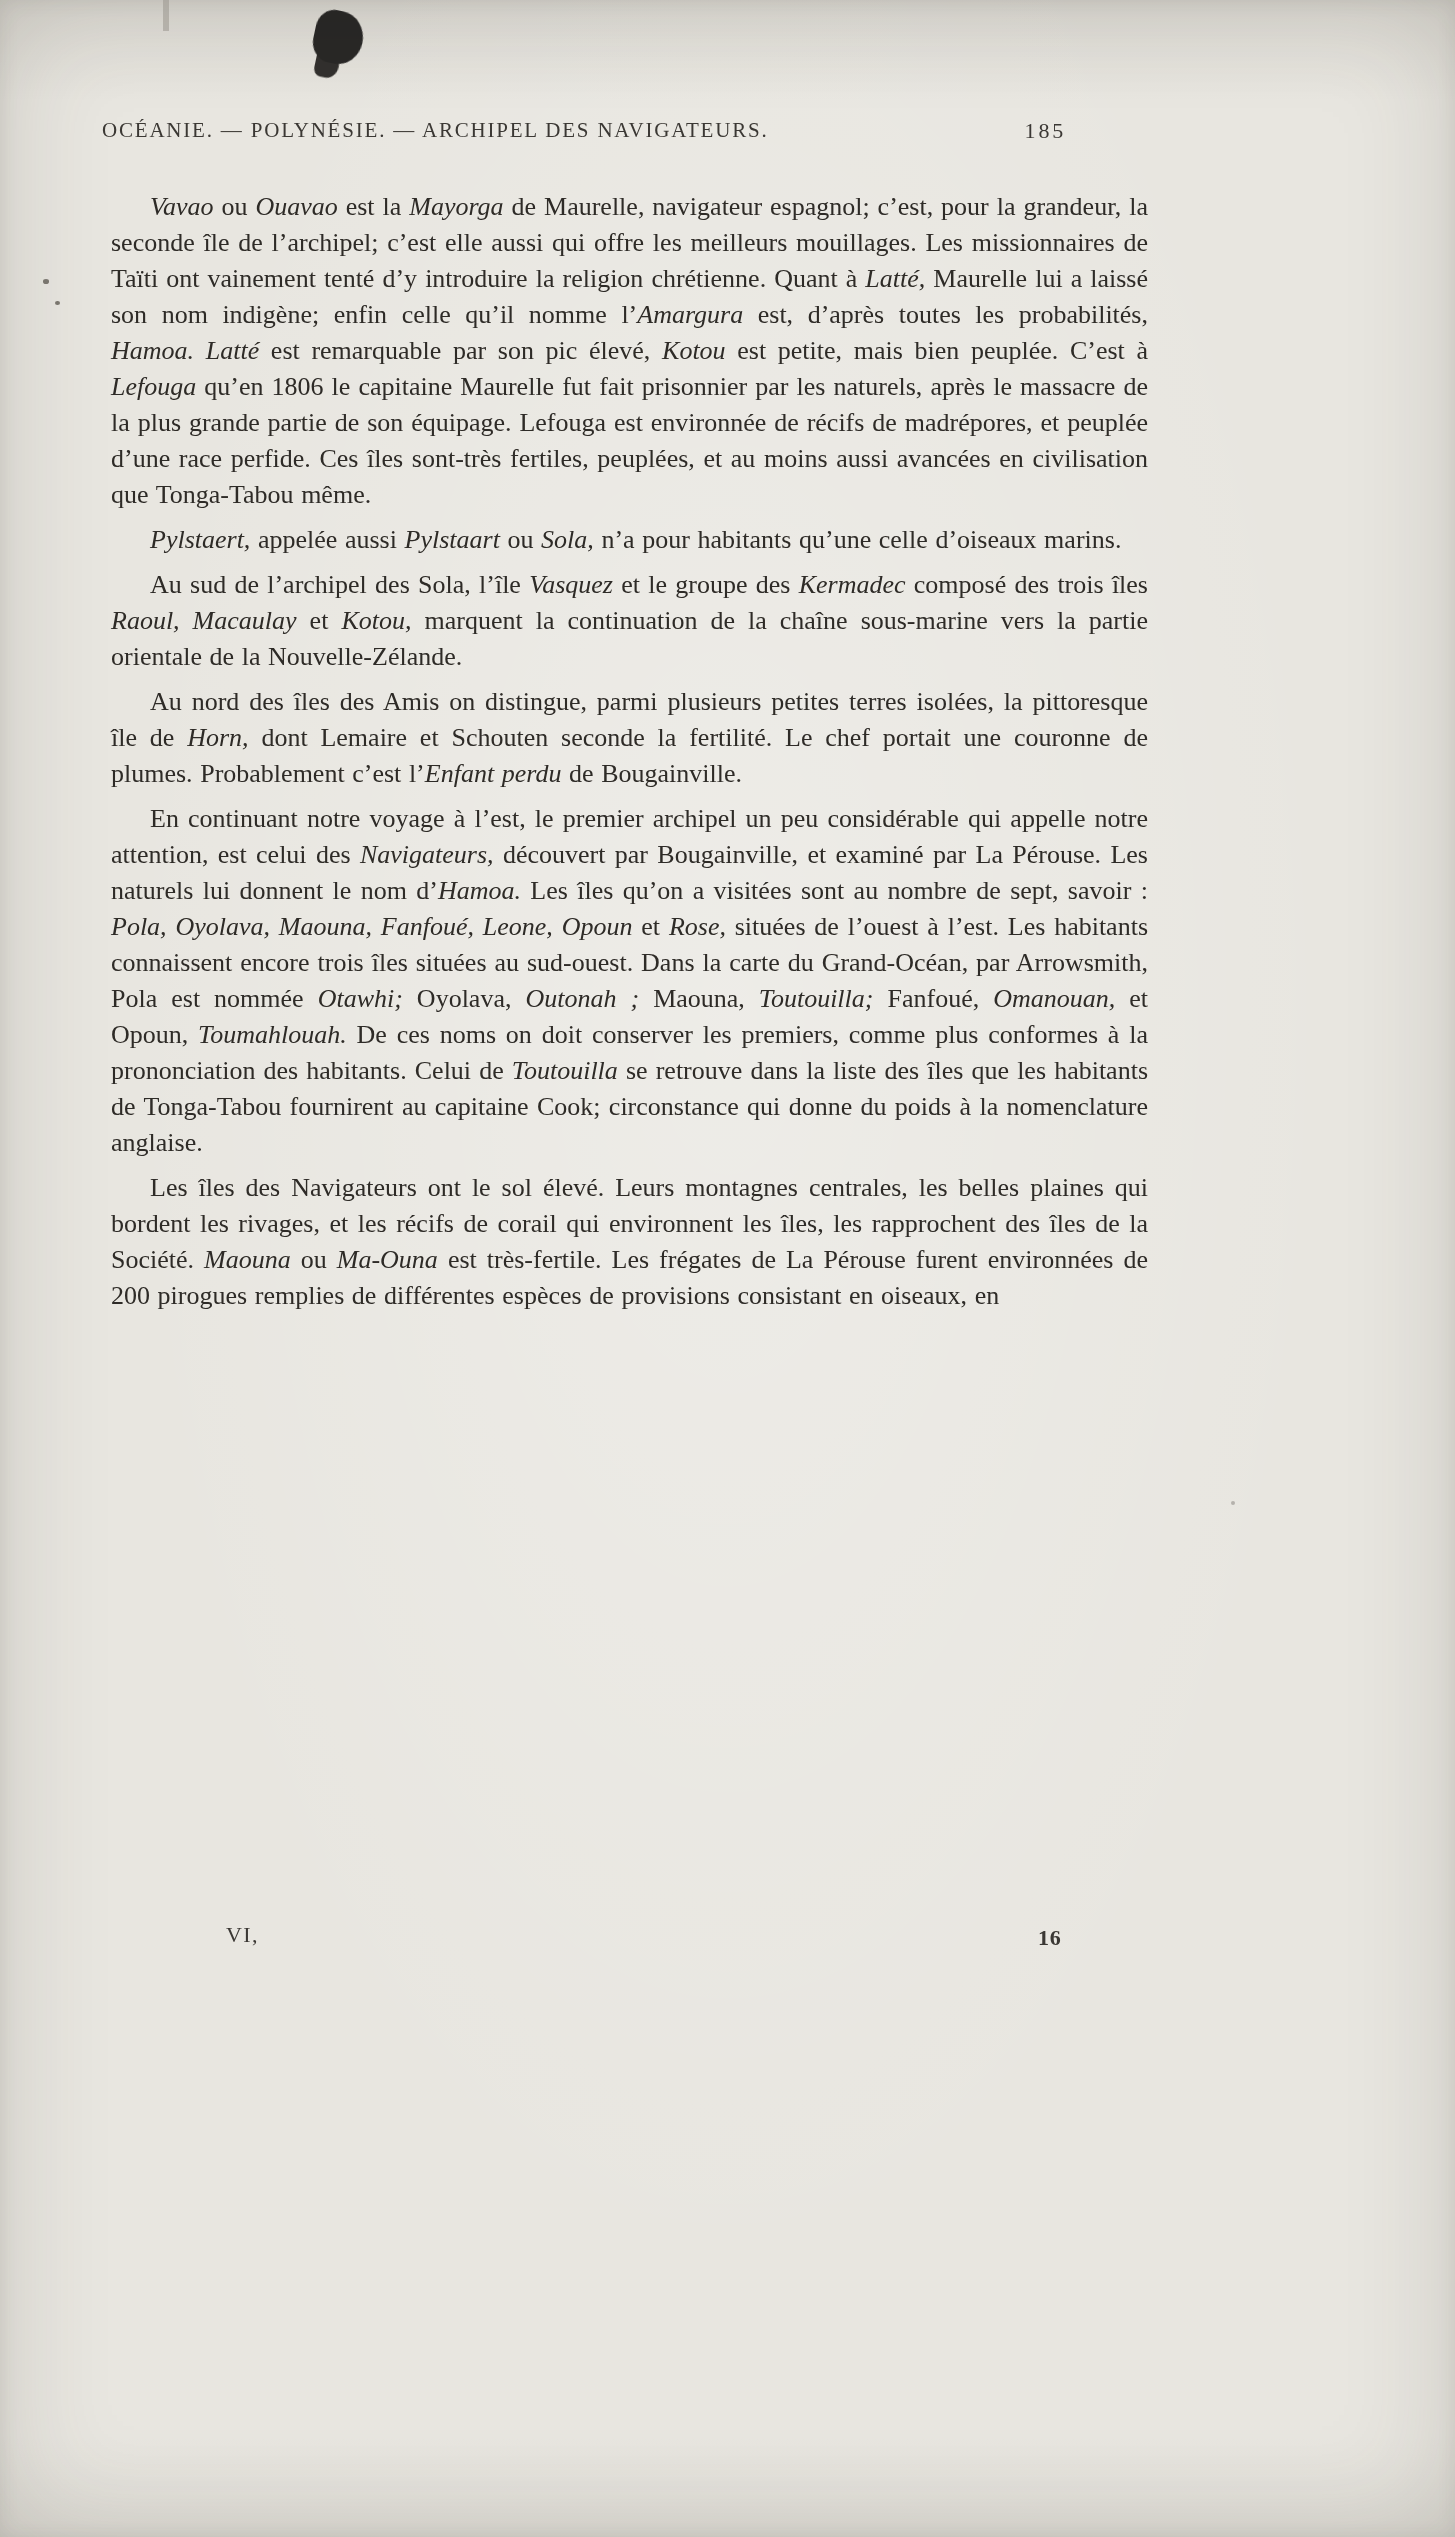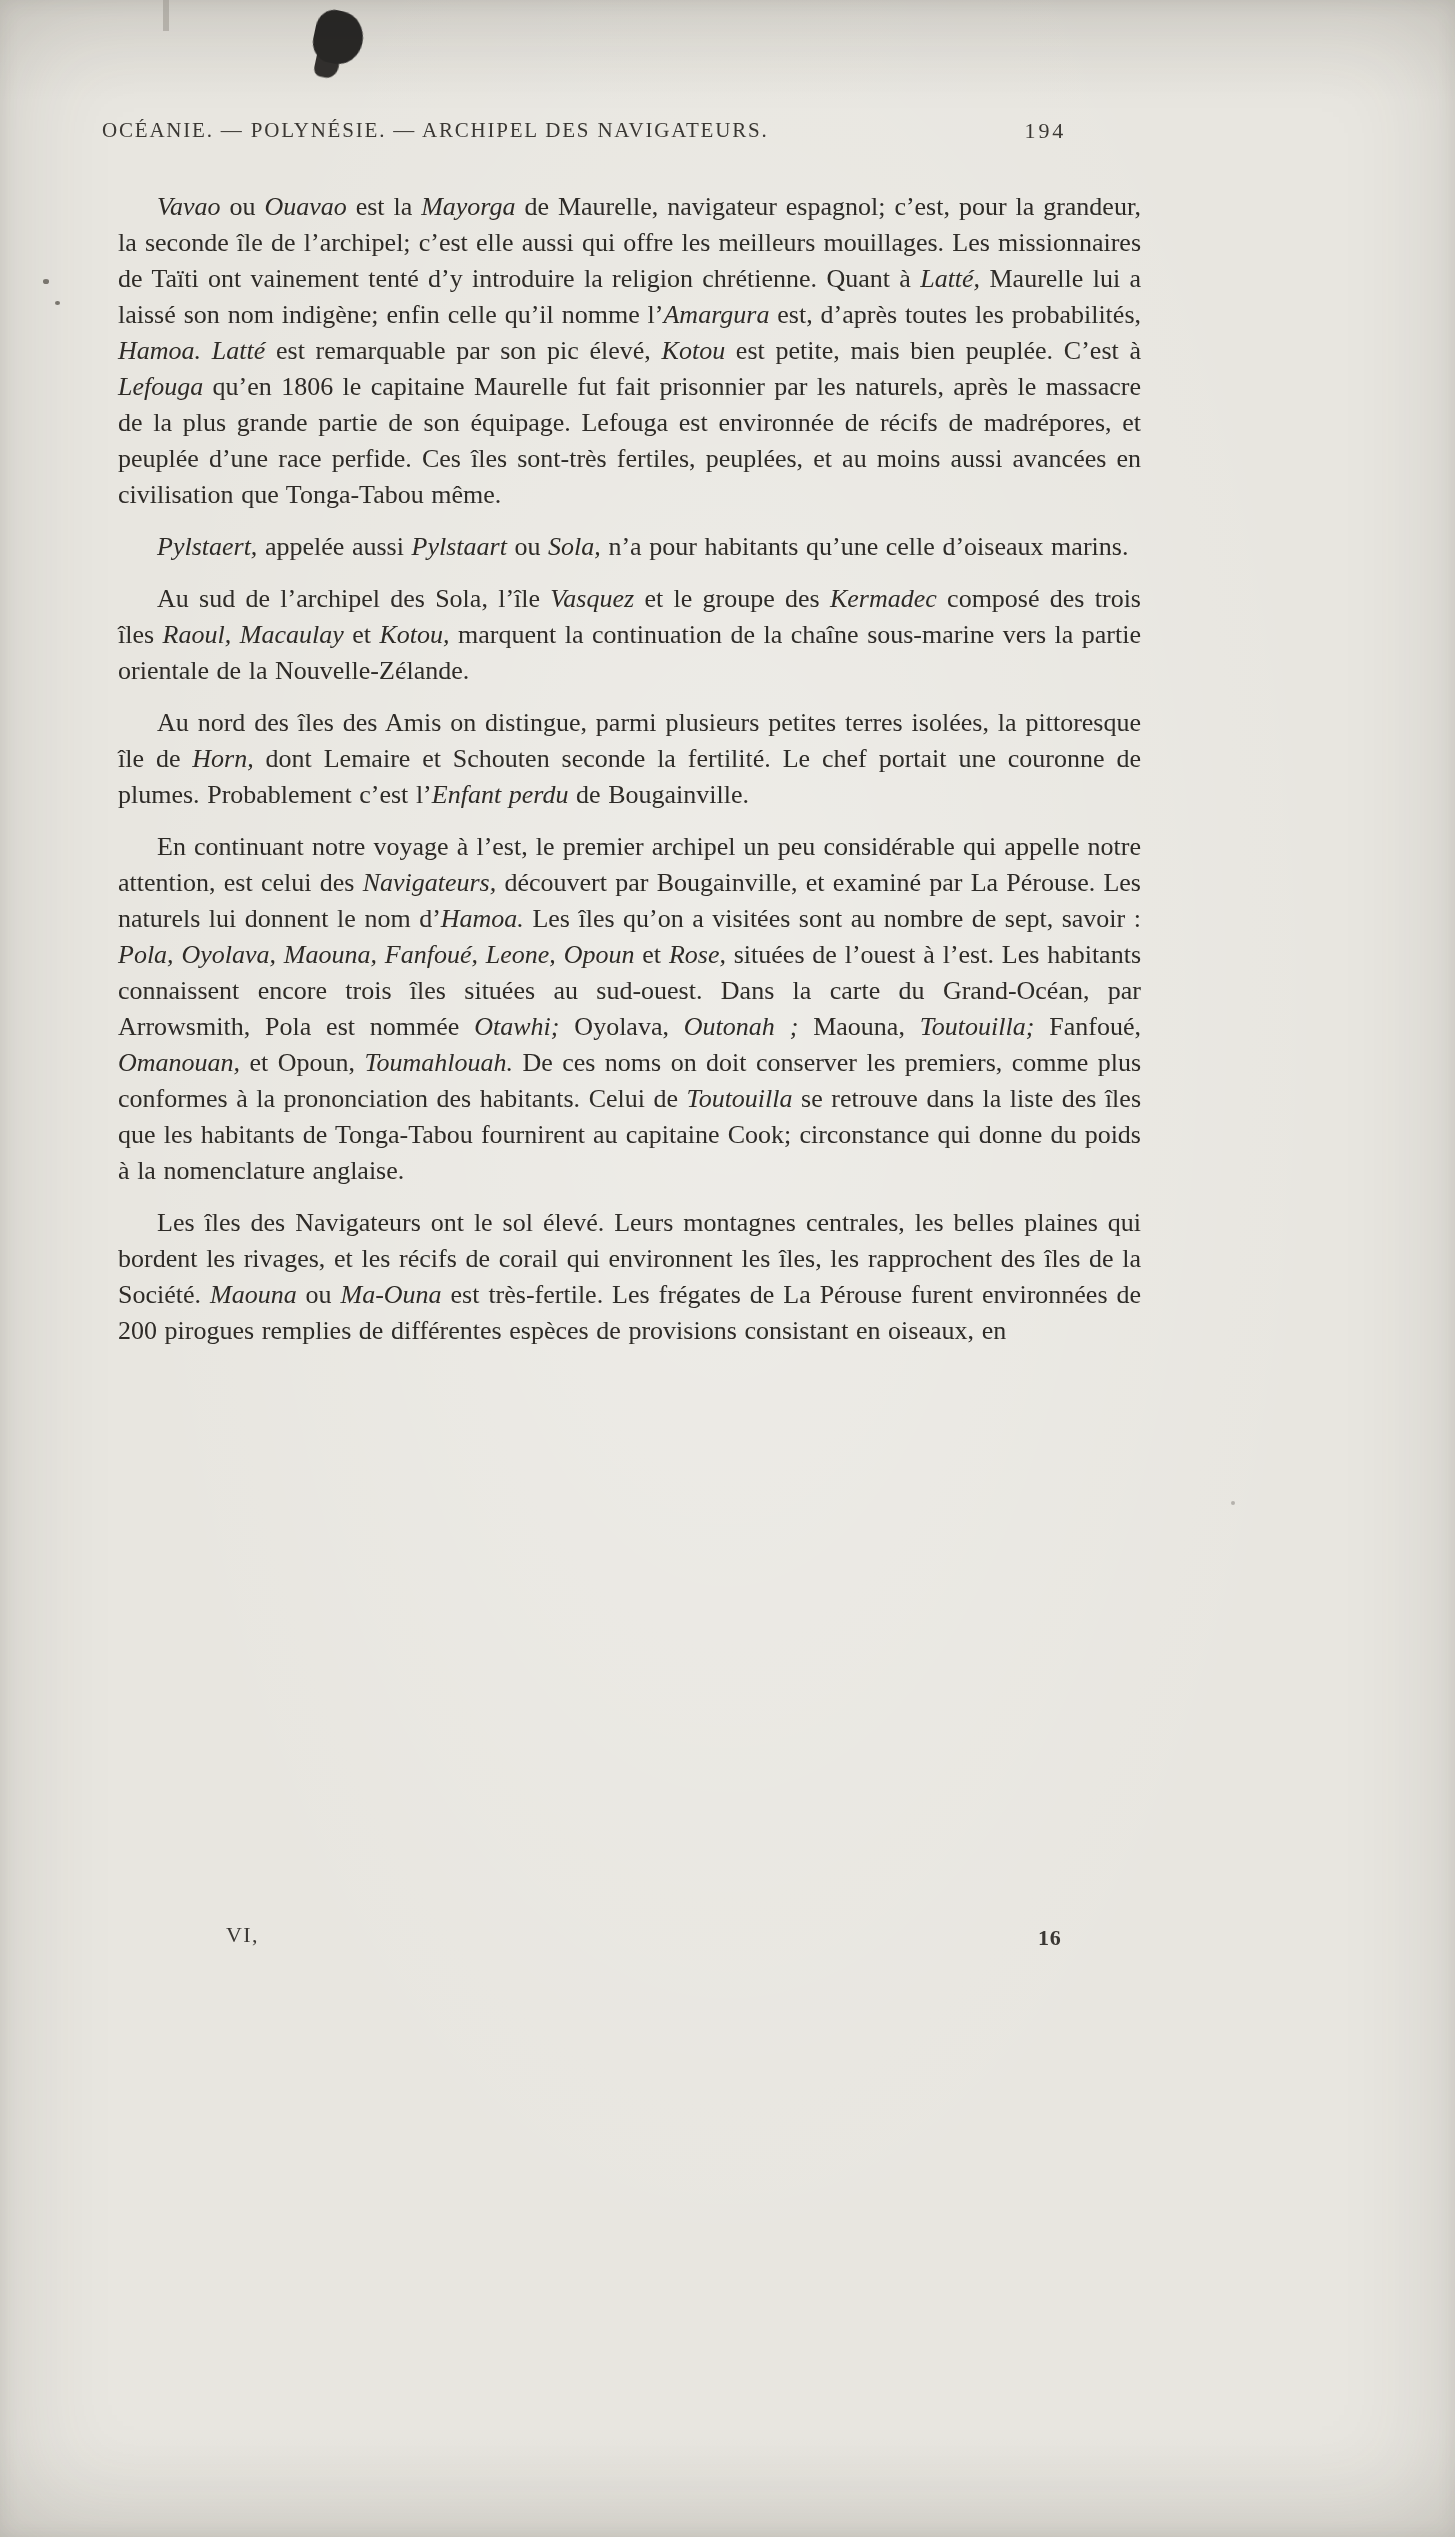--- a/index.html
+++ b/index.html
@@ -59,21 +59,21 @@
     position:absolute;right:91px;top:0;
     font-size:22px;letter-spacing:2.8px;color:#3b3834;
   }
   .text-block{
     font-size:26px;
     line-height:36px;
     text-align:justify;
     word-spacing:1.1px;
   }
   .text-block p{
-    margin:16px;
+    margin:9px;
     text-indent:39px;
   }
   .it{font-style:italic;}
   .footer-row{
     position:absolute;left:102px;top:1922px;width:1055px;height:35px;
     font-size:22px;color:#3b3834;
   }
   .sig-left{position:absolute;left:76px;top:0;letter-spacing:1.4px;margin-left:48px;}
   .sig-right{position:absolute;left:936px;top:2.8px;font-weight:bold;letter-spacing:0.7px;}
 </style>
@@ -84,21 +84,21 @@
 
   <div class="blot"></div>
   <div class="streak"></div>
   <div class="speck s1"></div>
   <div class="speck s2"></div>
   <div class="speck s3"></div>
 
   <div class="column">
     <div class="header-row">
       <div class="running-title">OCÉANIE. — POLYNÉSIE. — ARCHIPEL DES NAVIGATEURS.</div>
-      <div class="folio">194</div>
+      <div class="folio">185</div>
     </div>
 
     <div class="text-block">
 
     <p><span class="it">Vavao</span><span> ou </span><span class="it">Ouavao</span><span> est la </span><span class="it">Mayorga</span><span> de Maurelle, navigateur espagnol; c’est, pour la grandeur, la seconde île de l’archipel; c’est elle aussi qui offre les meilleurs mouillages. Les missionnaires de Taïti ont vainement tenté d’y introduire la religion chrétienne. Quant à </span><span class="it">Latté,</span><span> Maurelle lui a laissé son nom indigène; enfin celle qu’il nomme l’</span><span class="it">Amargura</span><span> est, d’après toutes les probabilités, </span><span class="it">Hamoa.</span><span> </span><span class="it">Latté</span><span> est remarquable par son pic élevé, </span><span class="it">Kotou</span><span> est petite, mais bien peuplée. C’est à </span><span class="it">Lefouga</span><span> qu’en 1806 le capitaine Maurelle fut fait prisonnier par les naturels, après le massacre de la plus grande partie de son équipage. Lefouga est environnée de récifs de madrépores, et peuplée d’une race perfide. Ces îles sont-très fertiles, peuplées, et au moins aussi avancées en civilisation que Tonga-Tabou même.</span></p>
         <p><span class="it">Pylstaert,</span><span> appelée aussi </span><span class="it">Pylstaart</span><span> ou </span><span class="it">Sola,</span><span> n’a pour habitants qu’une celle d’oiseaux marins.</span></p>
         <p><span>Au sud de l’archipel des Sola, l’île </span><span class="it">Vasquez</span><span> et le groupe des </span><span class="it">Kermadec</span><span> composé des trois îles </span><span class="it">Raoul, Macaulay</span><span> et </span><span class="it">Kotou,</span><span> marquent la continuation de la chaîne sous-marine vers la partie orientale de la Nouvelle-Zélande.</span></p>
         <p><span>Au nord des îles des Amis on distingue, parmi plusieurs petites terres isolées, la pittoresque île de </span><span class="it">Horn,</span><span> dont Lemaire et Schouten seconde la fertilité. Le chef portait une couronne de plumes. Probablement c’est l’</span><span class="it">Enfant perdu</span><span> de Bougainville.</span></p>
         <p><span>En continuant notre voyage à l’est, le premier archipel un peu considérable qui appelle notre attention, est celui des </span><span class="it">Navigateurs,</span><span> découvert par Bougainville, et examiné par La Pérouse. Les naturels lui donnent le nom d’</span><span class="it">Hamoa.</span><span> Les îles qu’on a visitées sont au nombre de sept, savoir : </span><span class="it">Pola, Oyolava, Maouna, Fanfoué, Leone, Opoun</span><span> et </span><span class="it">Rose,</span><span> situées de l’ouest à l’est. Les habitants connaissent encore trois îles situées au sud-ouest. Dans la carte du Grand-Océan, par Arrowsmith, Pola est nommée </span><span class="it">Otawhi;</span><span> Oyolava, </span><span class="it">Outonah ;</span><span> Maouna, </span><span class="it">Toutouilla;</span><span> Fanfoué, </span><span class="it">Omanouan,</span><span> et Opoun, </span><span class="it">Toumahlouah.</span><span> De ces noms on doit conserver les premiers, comme plus conformes à la prononciation des habitants. Celui de </span><span class="it">Toutouilla</span><span> se retrouve dans la liste des îles que les habitants de Tonga-Tabou fournirent au capitaine Cook; circonstance qui donne du poids à la nomenclature anglaise.</span></p>
         <p><span>Les îles des Navigateurs ont le sol élevé. Leurs montagnes centrales, les belles plaines qui bordent les rivages, et les récifs de corail qui environnent les îles, les rapprochent des îles de la Société. </span><span class="it">Maouna</span><span> ou </span><span class="it">Ma-Ouna</span><span> est très-fertile. Les frégates de La Pérouse furent environnées de 200 pirogues remplies de différentes espèces de provisions consistant en oiseaux, en</span></p>

